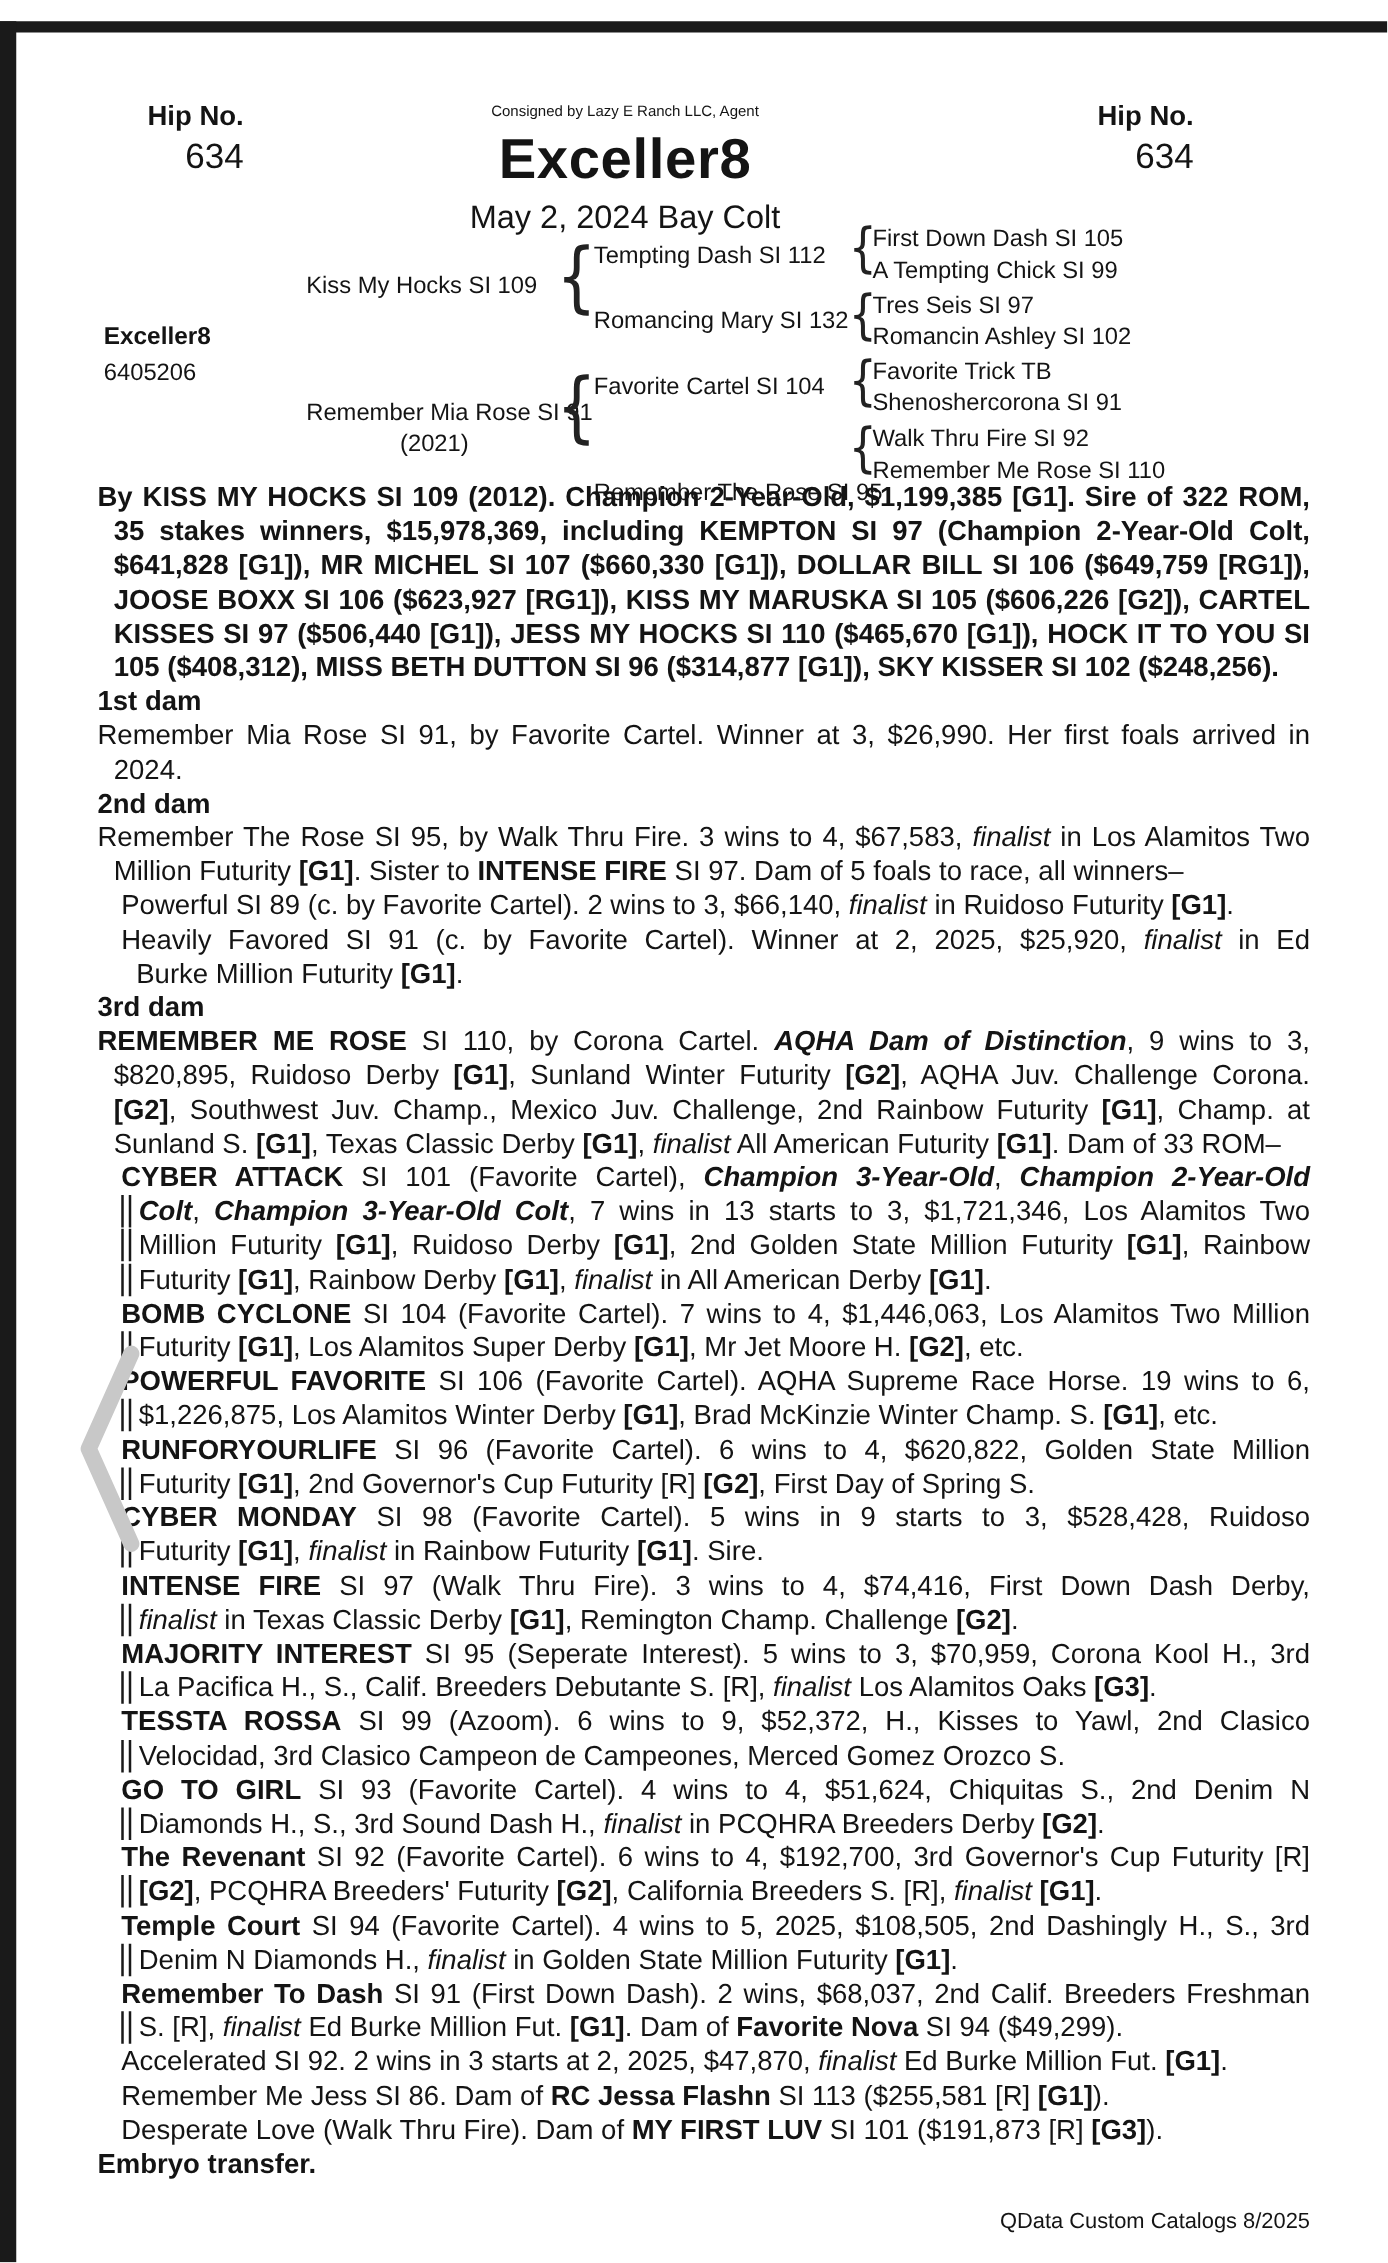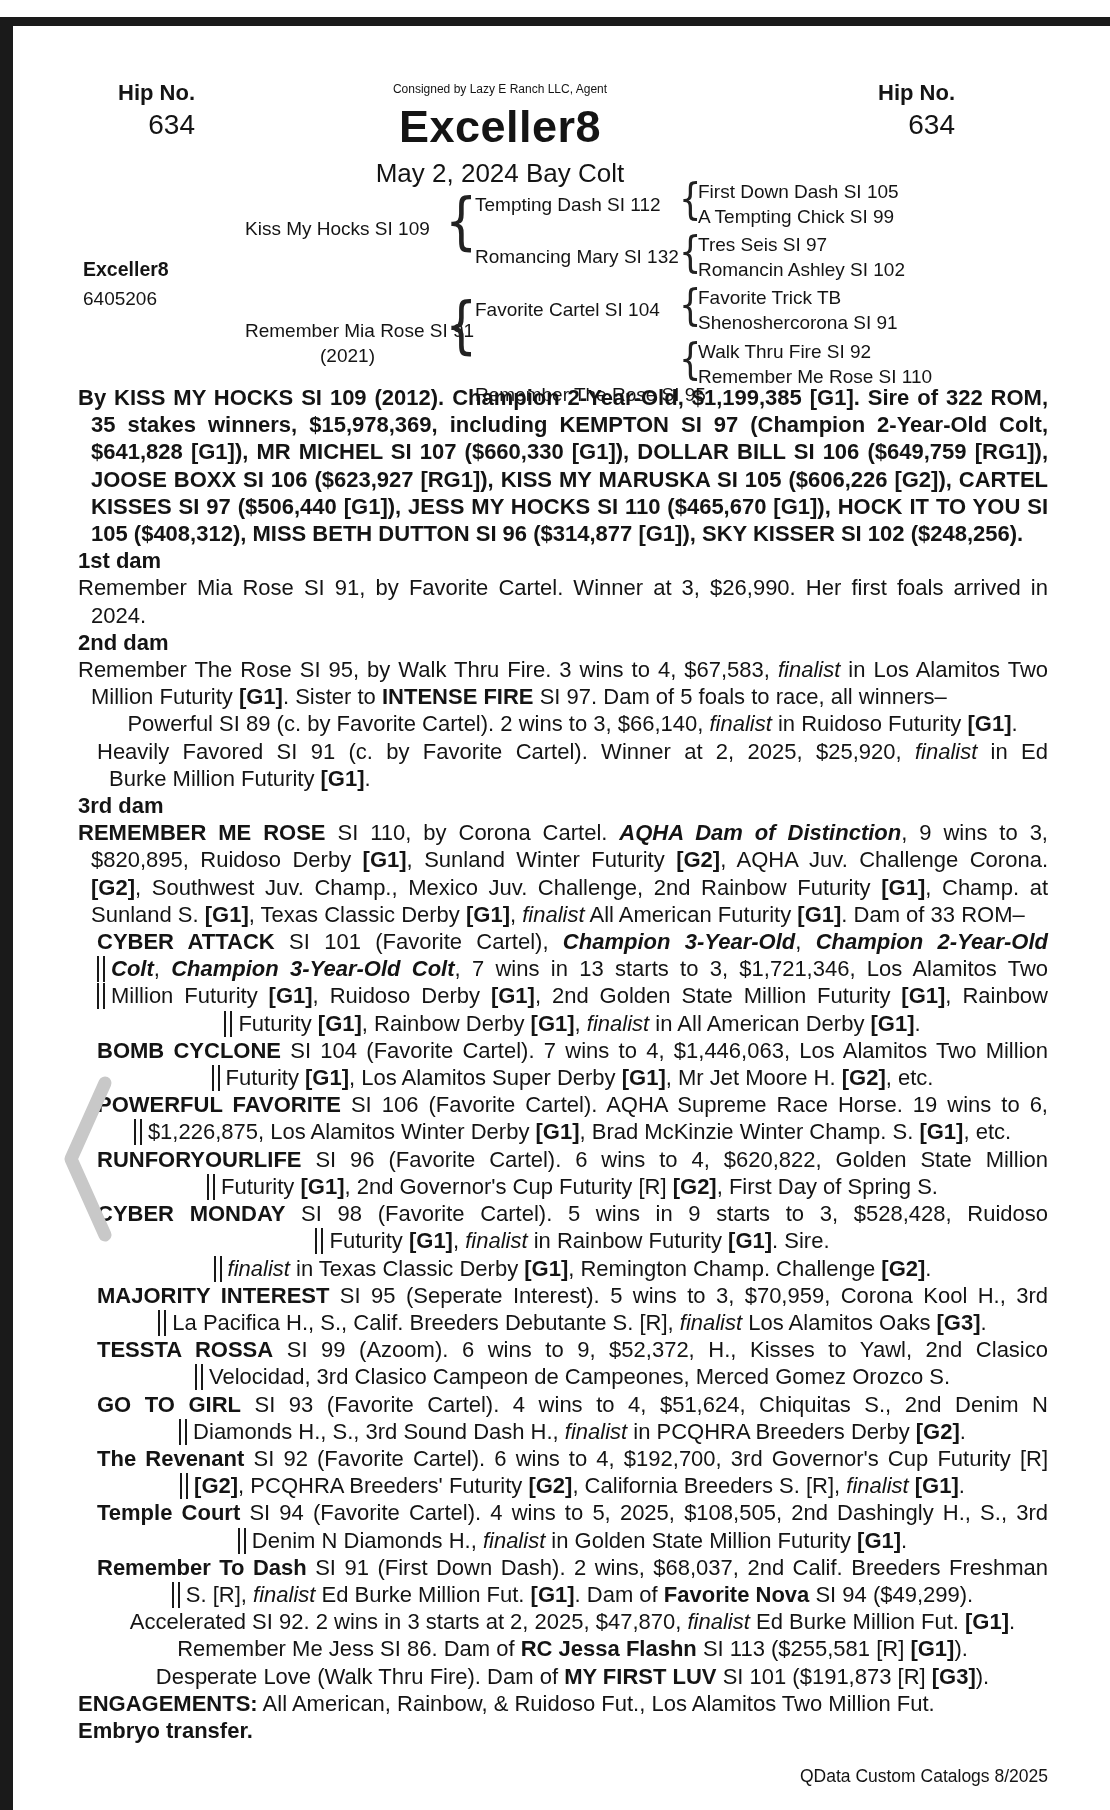--- a/index.html
+++ b/index.html
@@ -25,21 +25,21 @@
   .brace{position:absolute;font-family:"DejaVu Sans",sans-serif;font-weight:normal;
          color:#222;transform:scaleX(.82);transform-origin:left top;line-height:1;}
   .brace.g3{font-size:62px;}
   .brace.g4{font-size:43px;}
   .damyear{position:absolute;left:245px;top:345px;width:205px;text-align:center;}
 
   .body-text{position:absolute;left:78px;top:384px;width:970px;}
   .ln{font-size:22px;line-height:27.2px;text-align:left;white-space:normal;}
   .ln.just{text-align:justify;text-align-last:justify;}
   .ind1{padding-left:13px;}
-  .ind2{padding-left:19px;text-align:center;}
+  .ind2{padding-left:19px;}
   .ind3{padding-left:31px;}
   .b{font-weight:bold;}
   .it{font-style:italic;}
   .dbar{display:inline-block;width:8px;height:26px;box-sizing:border-box;
         border-left:2px solid #191919;border-right:2px solid #191919;
         margin-right:6px;vertical-align:-6px;}
 
   .chevron{position:absolute;left:55px;top:1073px;cursor:pointer;}
   .footer{position:absolute;left:78px;top:1766px;width:970px;text-align:right;font-size:17.5px;}
 </style>
@@ -118,37 +118,37 @@
       <div class="ln ind2 just"><span class="dbar"></span><span>Million Futurity </span><span class="b">[G1]</span><span>, Ruidoso Derby </span><span class="b">[G1]</span><span>, 2nd Golden State Million Futurity </span><span class="b">[G1]</span><span>, Rainbow</span></div>
       <div class="ln ind2"><span class="dbar"></span><span>Futurity </span><span class="b">[G1]</span><span>, Rainbow Derby </span><span class="b">[G1]</span><span>, </span><span class="it">finalist</span><span> in All American Derby </span><span class="b">[G1]</span><span>.</span></div>
       <div class="ln ind2 just"><span class="b">BOMB CYCLONE</span><span> SI 104 (Favorite Cartel). 7 wins to 4, $1,446,063, Los Alamitos Two Million</span></div>
       <div class="ln ind2"><span class="dbar"></span><span>Futurity </span><span class="b">[G1]</span><span>, Los Alamitos Super Derby </span><span class="b">[G1]</span><span>, Mr Jet Moore H. </span><span class="b">[G2]</span><span>, etc.</span></div>
       <div class="ln ind2 just"><span class="b">POWERFUL FAVORITE</span><span> SI 106 (Favorite Cartel). AQHA Supreme Race Horse. 19 wins to 6,</span></div>
       <div class="ln ind2"><span class="dbar"></span><span>$1,226,875, Los Alamitos Winter Derby </span><span class="b">[G1]</span><span>, Brad McKinzie Winter Champ. S. </span><span class="b">[G1]</span><span>, etc.</span></div>
       <div class="ln ind2 just"><span class="b">RUNFORYOURLIFE</span><span> SI 96 (Favorite Cartel). 6 wins to 4, $620,822, Golden State Million</span></div>
       <div class="ln ind2"><span class="dbar"></span><span>Futurity </span><span class="b">[G1]</span><span>, 2nd Governor's Cup Futurity [R] </span><span class="b">[G2]</span><span>, First Day of Spring S.</span></div>
       <div class="ln ind2 just"><span class="b">CYBER MONDAY</span><span> SI 98 (Favorite Cartel). 5 wins in 9 starts to 3, $528,428, Ruidoso</span></div>
       <div class="ln ind2"><span class="dbar"></span><span>Futurity </span><span class="b">[G1]</span><span>, </span><span class="it">finalist</span><span> in Rainbow Futurity </span><span class="b">[G1]</span><span>. Sire.</span></div>
+      <div class="ln ind2 just"><span class="b">INTENSE FIRE</span><span> SI 97 (Walk Thru Fire). 3 wins to 4, $74,416, First Down Dash Derby,</span></div>
       <div class="ln ind2"><span class="dbar"></span><span class="it">finalist</span><span> in Texas Classic Derby </span><span class="b">[G1]</span><span>, Remington Champ. Challenge </span><span class="b">[G2]</span><span>.</span></div>
       <div class="ln ind2 just"><span class="b">MAJORITY INTEREST</span><span> SI 95 (Seperate Interest). 5 wins to 3, $70,959, Corona Kool H., 3rd</span></div>
       <div class="ln ind2"><span class="dbar"></span><span>La Pacifica H., S., Calif. Breeders Debutante S. [R], </span><span class="it">finalist</span><span> Los Alamitos Oaks </span><span class="b">[G3]</span><span>.</span></div>
       <div class="ln ind2 just"><span class="b">TESSTA ROSSA</span><span> SI 99 (Azoom). 6 wins to 9, $52,372, H., Kisses to Yawl, 2nd Clasico</span></div>
       <div class="ln ind2"><span class="dbar"></span><span>Velocidad, 3rd Clasico Campeon de Campeones, Merced Gomez Orozco S.</span></div>
       <div class="ln ind2 just"><span class="b">GO TO GIRL</span><span> SI 93 (Favorite Cartel). 4 wins to 4, $51,624, Chiquitas S., 2nd Denim N</span></div>
       <div class="ln ind2"><span class="dbar"></span><span>Diamonds H., S., 3rd Sound Dash H., </span><span class="it">finalist</span><span> in PCQHRA Breeders Derby </span><span class="b">[G2]</span><span>.</span></div>
       <div class="ln ind2 just"><span class="b">The Revenant</span><span> SI 92 (Favorite Cartel). 6 wins to 4, $192,700, 3rd Governor's Cup Futurity [R]</span></div>
       <div class="ln ind2"><span class="dbar"></span><span class="b">[G2]</span><span>, PCQHRA Breeders' Futurity </span><span class="b">[G2]</span><span>, California Breeders S. [R], </span><span class="it">finalist</span><span> </span><span class="b">[G1]</span><span>.</span></div>
       <div class="ln ind2 just"><span class="b">Temple Court</span><span> SI 94 (Favorite Cartel). 4 wins to 5, 2025, $108,505, 2nd Dashingly H., S., 3rd</span></div>
       <div class="ln ind2"><span class="dbar"></span><span>Denim N Diamonds H., </span><span class="it">finalist</span><span> in Golden State Million Futurity </span><span class="b">[G1]</span><span>.</span></div>
       <div class="ln ind2 just"><span class="b">Remember To Dash</span><span> SI 91 (First Down Dash). 2 wins, $68,037, 2nd Calif. Breeders Freshman</span></div>
       <div class="ln ind2"><span class="dbar"></span><span>S. [R], </span><span class="it">finalist</span><span> Ed Burke Million Fut. </span><span class="b">[G1]</span><span>. Dam of </span><span class="b">Favorite Nova</span><span> SI 94 ($49,299).</span></div>
       <div class="ln ind2"><span>Accelerated SI 92. 2 wins in 3 starts at 2, 2025, $47,870, </span><span class="it">finalist</span><span> Ed Burke Million Fut. </span><span class="b">[G1]</span><span>.</span></div>
       <div class="ln ind2"><span>Remember Me Jess SI 86. Dam of </span><span class="b">RC Jessa Flashn</span><span> SI 113 ($255,581 [R] </span><span class="b">[G1]</span><span>).</span></div>
       <div class="ln ind2"><span>Desperate Love (Walk Thru Fire). Dam of </span><span class="b">MY FIRST LUV</span><span> SI 101 ($191,873 [R] </span><span class="b">[G3]</span><span>).</span></div>
-      <div class="ln ind0"><span class="b">ENGAGEMENTS:</span><span> All American, Rainbow, &amp; Ruidoso Fut., Los Alamitos Two Million Fut.</span></div>
       <div class="ln ind0"><span class="b">Embryo transfer.</span></div>
     </div>
 
   <svg class="chevron" width="64" height="172" viewBox="0 0 64 172">
     <polyline points="50,10 16,86 50,162" fill="none" stroke="#c8c8c8" stroke-width="13" stroke-linecap="round" stroke-linejoin="round"></polyline>
   </svg>
 
   <div class="footer">QData Custom Catalogs 8/2025</div>
 </div>
 

